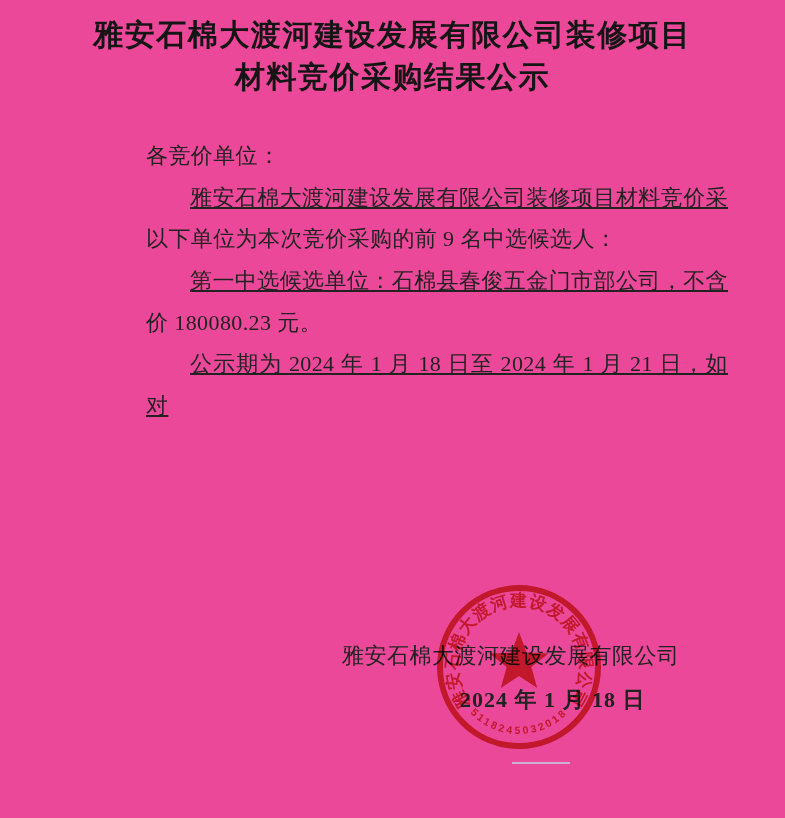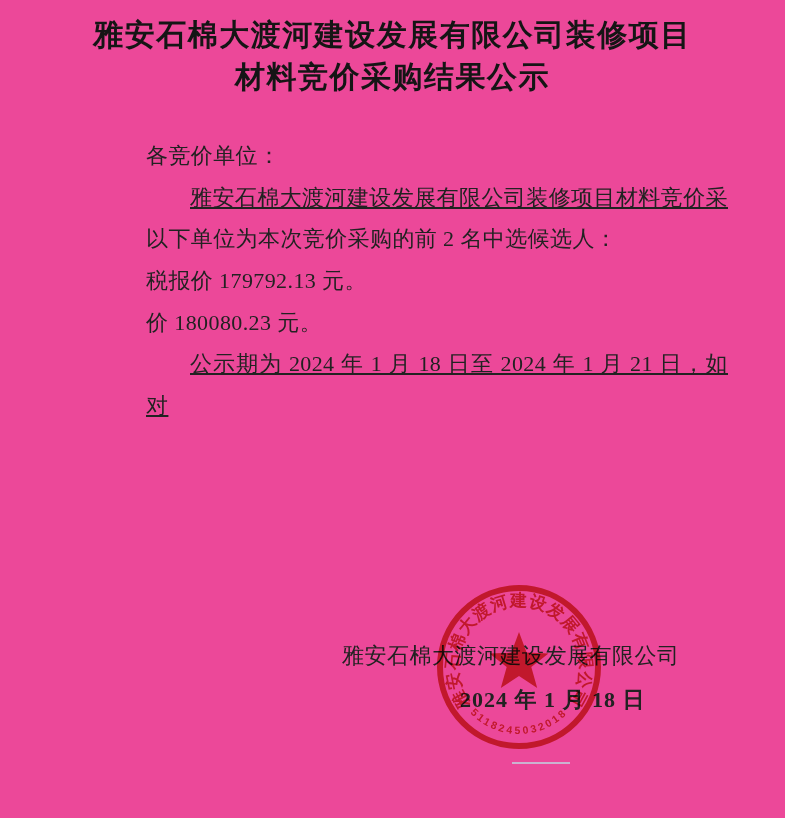--- a/index.html
+++ b/index.html
@@ -120,22 +120,22 @@
 <div class="page">
 
   <div class="title-block">
     <div class="title-line">雅安石棉大渡河建设发展有限公司装修项目</div>
     <div class="title-line">材料竞价采购结果公示</div>
   </div>
 
   <div class="body-text">
     <div class="line">各竞价单位：</div>
     <div class="line jf indent">雅安石棉大渡河建设发展有限公司装修项目材料竞价采</div>
-    <div class="line">以下单位为本次竞价采购的前 2 名中选候选人：</div>
-    <div class="line">税报价 179792.13 元。</div>
+    <div class="line">以下单位为本次竞价采购的前 9 名中选候选人：</div>
+    <div class="line jf indent">第一中选候选单位：石棉县春俊五金门市部公司，不含</div>
     <div class="line">价 180080.23 元。</div>
     <div class="line jf indent">公示期为 2024 年 1 月 18 日至 2024 年 1 月 21 日，如对</div>
   </div>
 
   <div class="sig-company">雅安石棉大渡河建设发展有限公司</div>
   <div class="sig-date">2024 年 1 月 18 日</div>
 
   <svg class="seal" viewBox="0 0 166 166" xmlns="http://www.w3.org/2000/svg">
     <defs>
       <path id="arcTop" d="M 33 118 A 61 61 0 1 1 133 118" fill="none"></path>

